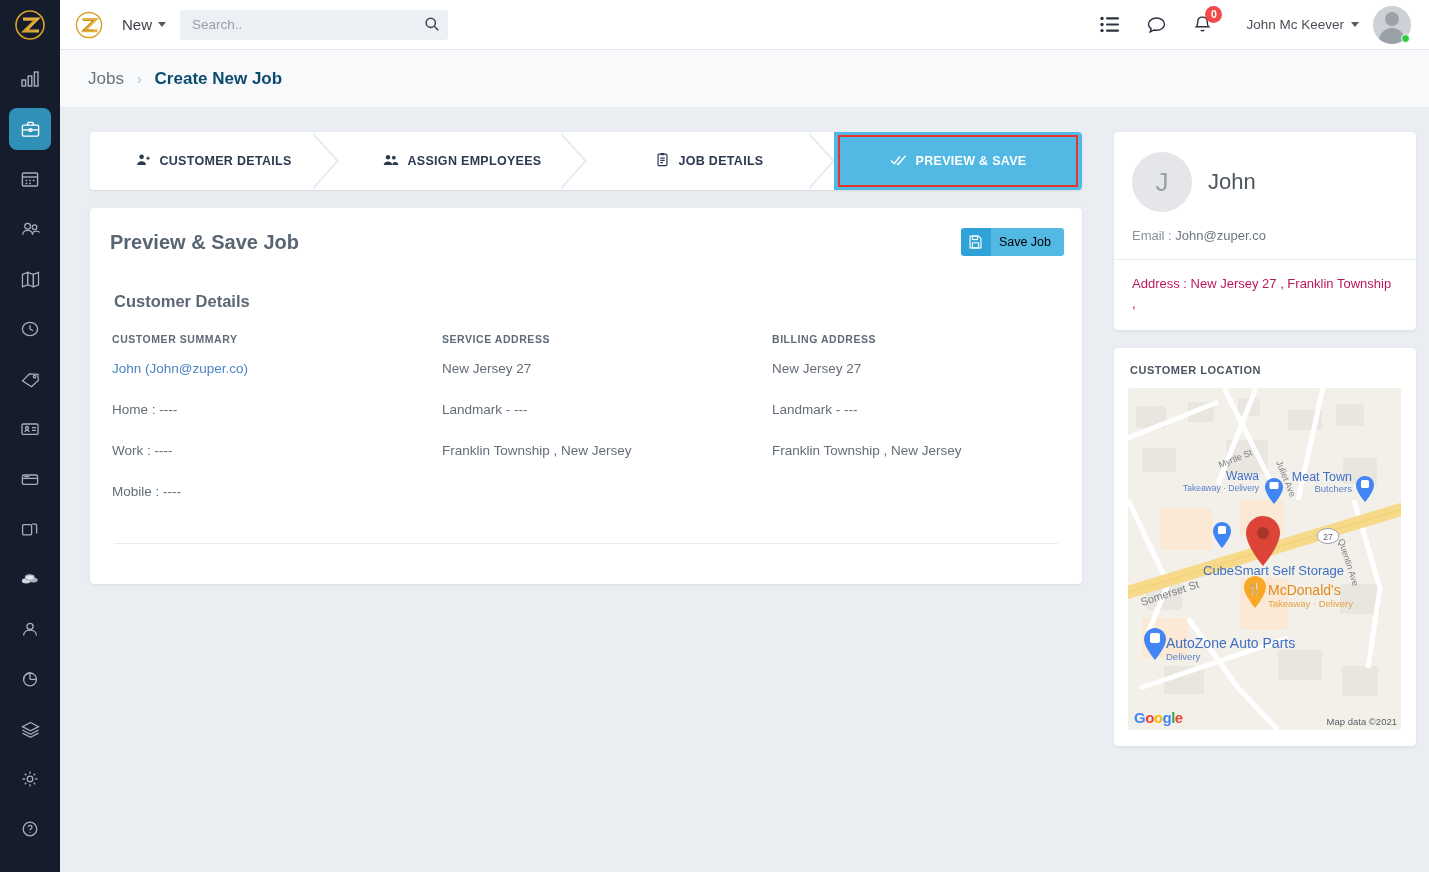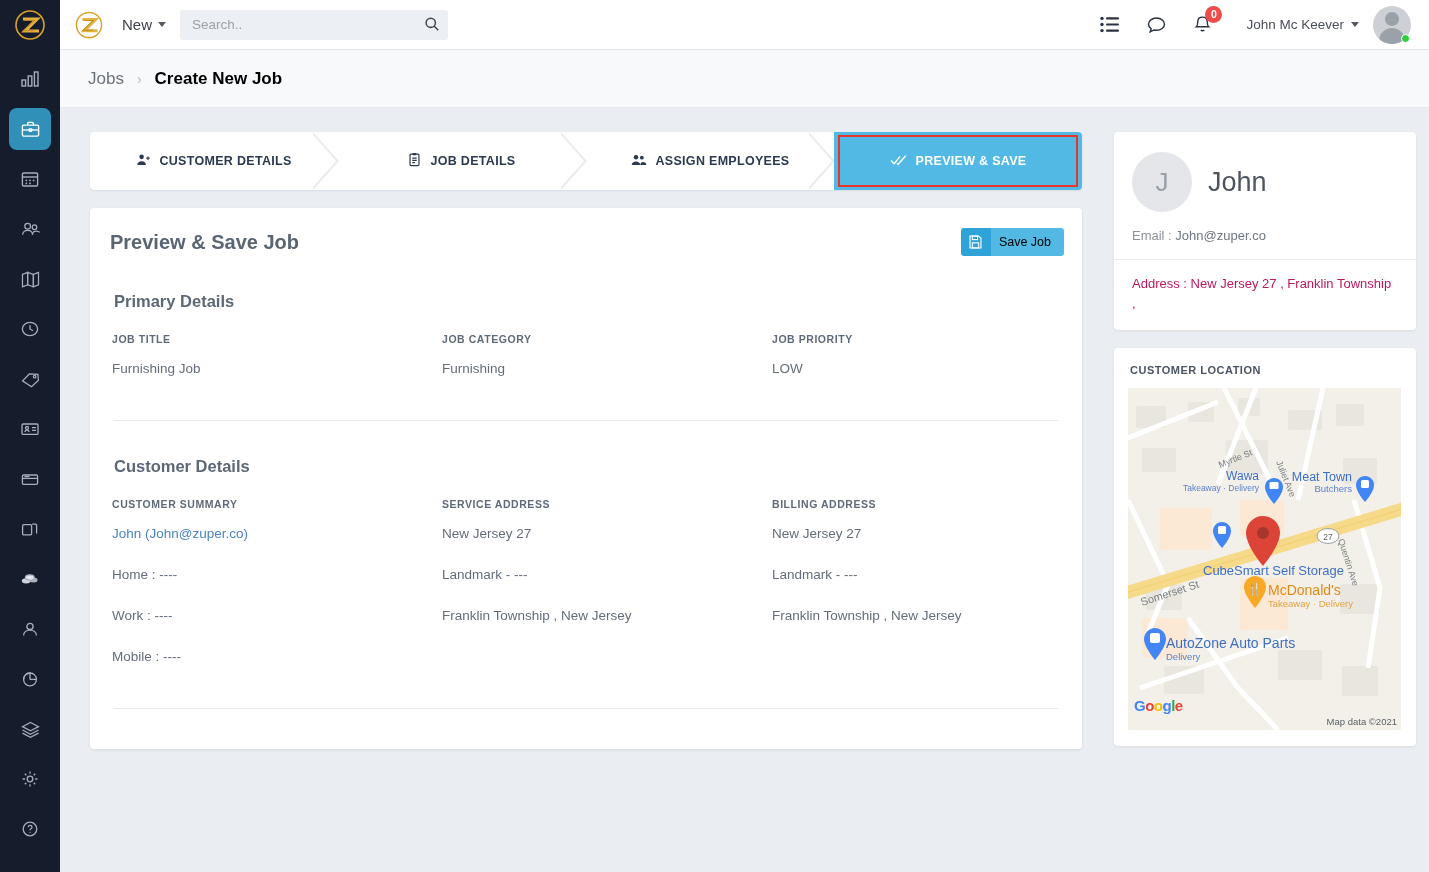--- a/index.html
+++ b/index.html
@@ -78,21 +78,21 @@
   .avatar-body { position: absolute; left: 50%; top: 22px; transform: translateX(-50%); width: 26px; height: 20px; border-radius: 13px 13px 0 0; background: #9ba1a8; }
   .avatar-dot { position: absolute; right: 1px; bottom: 1px; width: 9px; height: 9px; background: #2ecc40; border-radius: 50%; border: 1.5px solid #fff; }
 
   
   .crumbbar {
     height: 58px; background: #f7f9fa; border-bottom: 1px solid #e6eaee;
     display: flex; align-items: center; padding-left: 28px; flex: 0 0 58px;
   }
   .crumb-root { font-size: 17px; color: #6d737b; cursor: pointer; }
   .crumb-sep { margin: 0 13px; color: #b6bcc3; font-size: 14px; }
-  .crumb-current { font-size: 17px; font-weight: bold; color: #000000; }
+  .crumb-current { font-size: 17px; font-weight: bold; color: #0c4a6e; }
 
   
   .content { flex: 1 1 auto; display: flex; padding: 24px 16px 0 30px; gap: 32px; overflow: hidden; }
   .col-left { width: 992px; flex: 0 0 992px; }
   .col-right { width: 302px; flex: 0 0 302px; }
 
   
   .wizard {
     height: 58px; background: #fff; border-radius: 4px;
     display: flex; align-items: stretch; position: relative;
@@ -150,37 +150,37 @@
   .side-card {
     background: #fff; border-radius: 4px;
     box-shadow: 0 1px 3px rgba(40,50,70,.09);
   }
   .cust-top { display: flex; align-items: center; gap: 16px; padding: 20px 18px 16px 18px; }
   .cust-avatar {
     width: 60px; height: 60px; border-radius: 50%; background: #e4e6e9;
     display: flex; align-items: center; justify-content: center;
     font-size: 26px; color: #98a0a8;
   }
-  .cust-name { font-size: 27px; color: #4d5560; }
+  .cust-name { font-size: 22px; color: #4d5560; }
   .cust-line { font-size: 13px; color: #6e7681; padding: 0 18px 16px 18px; }
   .cust-line .lbl { color: #8a929b; }
   .cust-sep { height: 1px; background: #e9ecef; }
   .cust-addr { font-size: 13px; color: #be185d; padding: 14px 18px 16px 18px; line-height: 1.55; }
 
   .map-card { margin-top: 18px; padding: 14px 14px 16px 14px; }
   .map-title { font-size: 11px; font-weight: bold; letter-spacing: .5px; color: #4b5461; margin: 2px 0 12px 2px; }
   .map-box {
     position: relative; width: 273px; height: 342px; overflow: hidden;
     background: #f2efe9; border-radius: 2px;
   }
   .map-box svg { display: block; }
   .map-credit {
     position: absolute; right: 4px; bottom: 3px; font-size: 9.5px; color: #5b6166;
   }
-  .gmark { position: absolute; left: 6px; bottom: 16px; font-size: 15px; font-weight: bold; letter-spacing: -.5px; }
+  .gmark { position: absolute; left: 6px; bottom: 4px; font-size: 15px; font-weight: bold; letter-spacing: -.5px; }
   .gmark .b { color: #4285F4; } .gmark .r { color: #EA4335; }
   .gmark .y { color: #FBBC05; } .gmark .g { color: #34A853; }
 </style>
 </head>
 <body>
 
 <div class="app">
 
   <div class="sidebar">
     <div class="brand-mark">
@@ -423,42 +423,42 @@
                   <rect x="13" y="3.9" width="1.3" height="4.2"></rect>
               </svg></span>
             <span>CUSTOMER DETAILS</span>
             <svg class="chev" viewBox="0 0 26 58" preserveAspectRatio="none">
               <path d="M0 0 L26 29 L0 58 L0 55 L23 29 L0 3 Z" fill="#e9edf1"></path>
             </svg>
           </div>
 
           <div class="step">
             <span>
-              <svg width="13" height="15" viewBox="0 0 14 16" fill="none" stroke="#2b3a50" stroke-width="1.3">
-                <rect x="2.2" y="2.2" width="9.6" height="12.4" rx="1.2"></rect>
-                <rect x="5" y=".9" width="4" height="2.4" rx=".6" fill="#2b3a50" stroke="none"></rect>
-                <path d="M4.6 6.6h4.8M4.6 9h4.8M4.6 11.4h3"></path>
-              </svg></span>
-            <span>JOB DETAILS</span>
-            <svg class="chev" viewBox="0 0 26 58" preserveAspectRatio="none">
-              <path d="M0 0 L26 29 L0 58 L0 55 L23 29 L0 3 Z" fill="#e9edf1"></path>
-            </svg>
-          </div>
-
-          <div class="step">
-            <span>
               <svg width="16" height="14" viewBox="0 0 18 14" fill="#2b3a50">
                 <circle cx="5.6" cy="3.9" r="2.5"></circle>
                   <circle cx="12.2" cy="4.4" r="2.1"></circle>
                 <path d="M.8 12.6c0-2.5 2.1-4 4.8-4s4.8 1.5 4.8 4z"></path>
                 <path d="M10.4 12.6c0-2.1 1.5-3.4 3.4-3.4s3.4 1.3 3.4 3.4z"></path>
               </svg></span>
             <span>ASSIGN EMPLOYEES</span>
             <svg class="chev" viewBox="0 0 26 58" preserveAspectRatio="none">
               <path d="M0 0 L26 29 L0 58 L0 58 L26 29 L0 0 Z" fill="#ffffff"></path>
+              <path d="M0 0 L26 29 L0 58 L0 55 L23 29 L0 3 Z" fill="#e9edf1"></path>
+            </svg>
+          </div>
+
+          <div class="step">
+            <span>
+              <svg width="13" height="15" viewBox="0 0 14 16" fill="none" stroke="#2b3a50" stroke-width="1.3">
+                <rect x="2.2" y="2.2" width="9.6" height="12.4" rx="1.2"></rect>
+                <rect x="5" y=".9" width="4" height="2.4" rx=".6" fill="#2b3a50" stroke="none"></rect>
+                <path d="M4.6 6.6h4.8M4.6 9h4.8M4.6 11.4h3"></path>
+              </svg></span>
+            <span>JOB DETAILS</span>
+            <svg class="chev" viewBox="0 0 26 58" preserveAspectRatio="none">
               <path d="M0 0 L26 29 L0 58 L0 55 L23 29 L0 3 Z" fill="#e9edf1"></path>
             </svg>
           </div>
 
           <div class="step active">
             <span>
               <svg width="17" height="12" viewBox="0 0 18 12" fill="none" stroke="#ffffff" stroke-width="1.5">
                 <path d="M1 6.6 4.4 10 10.6 2.2"></path>
                   <path d="M7.4 9.4 8.6 10.6 16.6 1.6"></path>
               </svg></span>
@@ -476,38 +476,20 @@
                 <svg width="13" height="14" viewBox="0 0 14 15" fill="none" stroke="#ffffff" stroke-width="1.2">
                   <path d="M1.1 1.1h9.2l2.6 2.6v10.2H1.1z"></path>
                   <rect x="3.6" y="1.1" width="5.6" height="3.8"></rect>
                   <rect x="3.6" y="8.4" width="6.8" height="5.5"></rect>
                 </svg>
               </span>
               <span class="save-label">Save Job</span>
             </div>
           </div>
 
-          <div class="section">
-            <div class="section-title">Primary Details</div>
-            <div class="grid3">
-              <div class="cell">
-                <div class="field-label">JOB TITLE</div>
-                <div class="field-value">Furnishing Job</div>
-              </div>
-              <div class="cell">
-                <div class="field-label">JOB CATEGORY</div>
-                <div class="field-value">Furnishing</div>
-              </div>
-              <div class="cell">
-                <div class="field-label">JOB PRIORITY</div>
-                <div class="field-value">LOW</div>
-              </div>
-            </div>
-            <div class="divider"></div>
-          </div>
 
           <div class="section">
             <div class="section-title">Customer Details</div>
             <div class="grid3">
               <div class="cell">
                 <div class="field-label">CUSTOMER SUMMARY</div>
                 <div class="field-value link">John (John@zuper.co)</div>
                 <div class="row-space"></div>
                 <div class="field-value">Home : ----</div>
                 <div class="row-space"></div>

